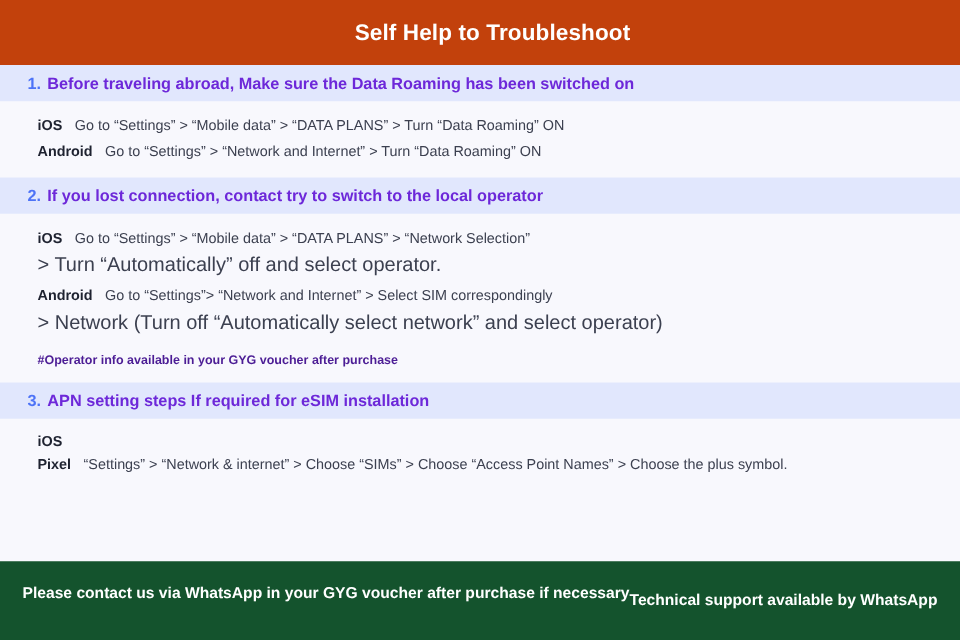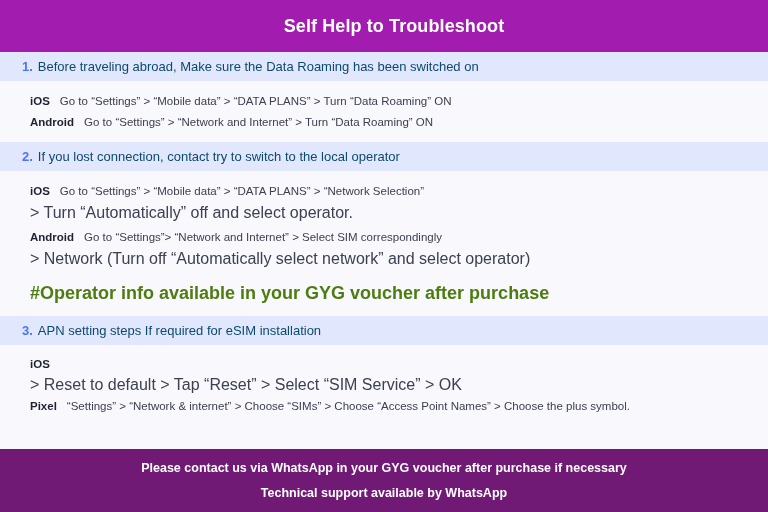--- a/index.html
+++ b/index.html
@@ -17,21 +17,21 @@
     width: 768px;
     height: 512px;
     position: relative;
     display: flex;
     flex-direction: column;
     background: #f8f8fd;
   }
 
   
   .header {
-    background: #a21caf;
+    background: #c2410c;
     height: 52px;
     flex: 0 0 52px;
     display: flex;
     align-items: center;
     justify-content: center;
     padding-left: 20px;
   }
   .header-title {
     color: #ffffff;
     font-size: 18px;
@@ -64,23 +64,23 @@
     align-items: baseline;
     white-space: nowrap;
   }
   .section-num {
     color: #4d73f7;
     font-size: 13px;
     font-weight: bold;
     margin-right: 5px;
   }
   .section-title {
-    color: #0c4a6e;
+    color: #6d28d9;
     font-size: 13px;
-    font-weight: normal;
+    font-weight: bold;
   }
 
   .section-body {
     padding: 13px 0 10px 30px;
     display: flex;
     flex-direction: column;
   }
   .row {
     display: flex;
     align-items: baseline;
@@ -102,41 +102,41 @@
     font-weight: normal;
   }
   .cont {
     color: #3c4050;
     font-size: 16px;
     font-weight: normal;
     margin-bottom: 9px;
     white-space: nowrap;
   }
   .note {
-    color: #4d7c0f;
-    font-size: 18px;
+    color: #4c1d95;
+    font-size: 10px;
     font-weight: bold;
     margin-top: 6px;
     white-space: nowrap;
   }
 
   
   .s1 .section-body { padding-top: 14px; padding-bottom: 14px; }
   .s2 .section-body { padding-top: 14px; padding-bottom: 12px; }
   .s3 .section-body { padding-top: 13px; padding-bottom: 10px; }
   .s3 .row { margin-bottom: 6px; }
   .s3 .cont { margin-bottom: 6px; }
 
   
   .footer {
-    background: #701a75;
+    background: #14532d;
     flex: 0 0 63px;
     height: 63px;
     display: flex;
-    flex-direction: column;
+    flex-direction: row;
     align-items: center;
     justify-content: center;
   }
   .footer-line {
     color: #ffffff;
     font-size: 12.5px;
     font-weight: bold;
     text-align: center;
     line-height: 1.0;
   }
@@ -198,21 +198,20 @@
       <div class="section-band">
         <div class="section-band-inner">
           <span class="section-num">3.</span>
           <span class="section-title">APN setting steps If required for eSIM installation</span>
         </div>
       </div>
       <div class="section-body">
         <div class="row">
           <span class="plat">iOS</span>
         </div>
-        <div class="cont">&gt; Reset to default &gt; Tap “Reset” &gt; Select “SIM Service” &gt; OK</div>
         <div class="row">
           <span class="plat">Pixel</span>
           <span class="steps">“Settings” &gt; “Network &amp; internet” &gt; Choose “SIMs” &gt; Choose “Access Point Names” &gt; Choose the plus symbol.</span>
         </div>
       </div>
     </div>
 
   </div>
 
   <div class="footer">

